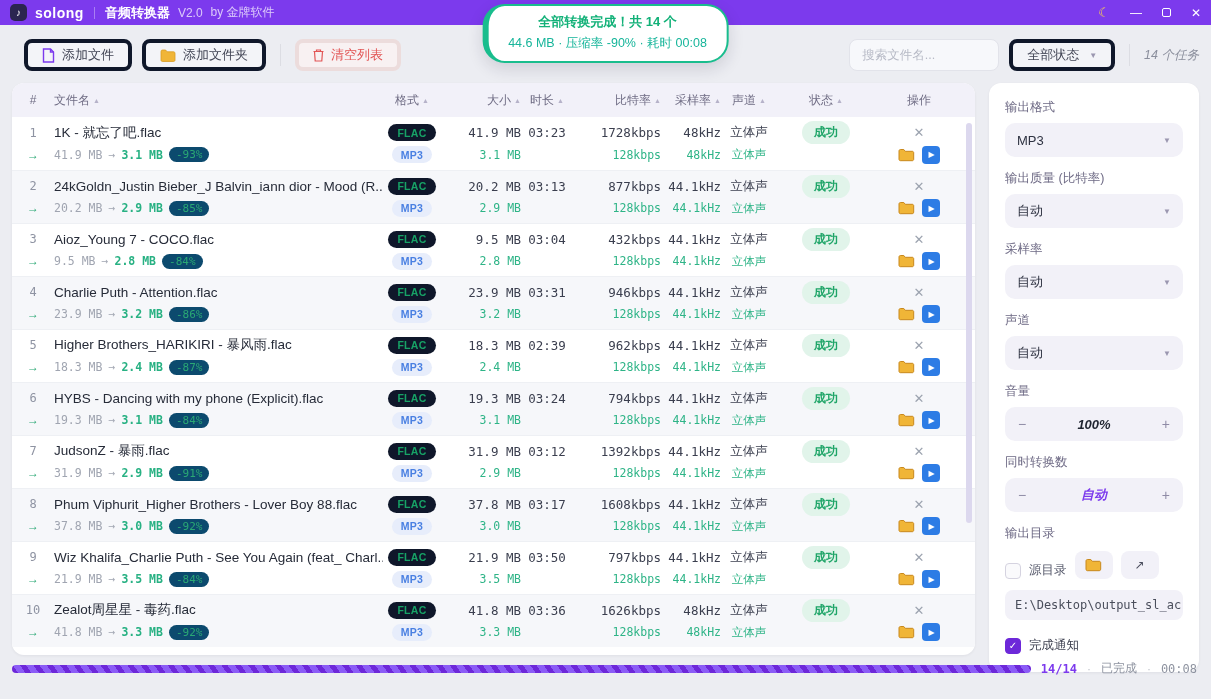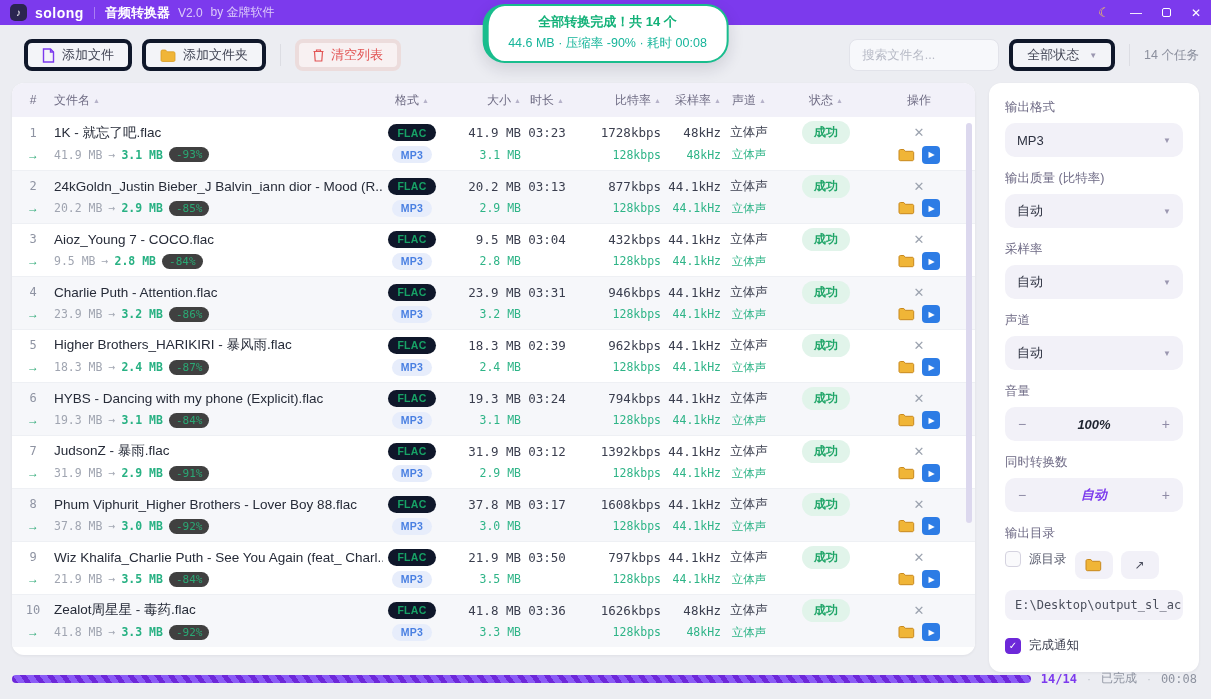--- a/index.html
+++ b/index.html
@@ -49,21 +49,21 @@
   .l1,.l2 { display:flex; align-items:center; min-height:18px; }
   
   .al-c .l1,.al-c .l2,.th.al-c { justify-content:center; }
   .al-r .l1,.al-r .l2,.th.al-r { justify-content:flex-end; }
   .idx { color:#8e93a2; font-size:12px; font-family:"DejaVu Sans Mono",monospace; }
   .subarrow { color:#2aa874; font-weight:bold; font-size:12px; }
   .fname { font-size:13.5px; color:#262b38; white-space:nowrap; overflow:hidden; }
   .sizeinfo { gap:6px; font-family:"DejaVu Sans Mono",monospace; font-size:11.5px; white-space:nowrap; }
   .srcsize,.szarrow { color:#a0a5b1; }
   .outsize { color:#28b183; font-weight:bold; }
-  .ratio { background:#404040; color:#2aa874; padding:1px 7px; border-radius:8px; font-size:11px; }
+  .ratio { background:#0c4a6e; color:#2aa874; padding:1px 7px; border-radius:8px; font-size:11px; }
   .badge { font-size:10.5px; font-weight:bold; padding:2.5px 9px; border-radius:9px; letter-spacing:.3px; }
   .badge-flac { background:#0f172a; color:#17a266; }
   .badge-mp3 { background:#e7edfb; color:#4a80e2; }
   .num { font-family:"DejaVu Sans Mono",monospace; font-size:12.5px; color:#3a3e4e; }
   .num2 { font-family:"DejaVu Sans Mono",monospace; font-size:11.5px; color:#2eb487; }
   .chan1 { font-size:12.5px; color:#3a3e4e; }
   .chan2 { font-size:11.5px; color:#2eb487; }
   .status-pill { background:#e1f4ea; color:#1fa568; font-size:12px; font-weight:bold; padding:3px 12px; border-radius:999px; }
   .xbtn { color:#9ca3af; font-size:13px; cursor:pointer; }
   .actline { gap:7px; }
@@ -74,31 +74,31 @@
   
   .sidebar { width:210px; padding:14px 16px 18px; display:flex; flex-direction:column; gap:7px; height:fit-content; }
   .sb-label { font-size:12.5px; color:#6e6a85; margin-top:6px; }
   .sb-label:first-child { margin-top:2px; }
   .select { height:34px; background:#f2f1f8; border-radius:10px; display:flex; align-items:center; padding:0 12px; font-size:13px; color:#2f3342; cursor:pointer; }
   .select .chev { margin-left:auto; }
   .stepper { height:34px; background:#f2f1f8; border-radius:10px; display:flex; align-items:center; justify-content:space-between; padding:0 13px; }
   .step-btn { color:#8f8ba6; font-size:14px; cursor:pointer; }
   .step-val { font-size:13px; font-weight:bold; color:#1f2430;font-style:italic; }
   .step-val.purple { color:#7c3aed; }
-  .dirrow { display:flex; align-items:flex-start; gap:8px; margin-top:2px; }
+  .dirrow { display:flex; align-items:flex-end; gap:8px; margin-top:2px; }
   .cbox { width:16px; height:16px; border:1.5px solid #d5d3e0; border-radius:4px; background:#fafafc; cursor:pointer; flex:none; }
   .cbox.checked { background:#6d28d9; border-color:#6d28d9; display:grid; place-items:center; color:#fff; font-size:10px; }
   .cb-label { font-size:12.5px; color:#55586a; }
   .sq-btn { width:38px; height:28px; background:#f2f1f8; border-radius:8px; display:grid; place-items:center; cursor:pointer; font-size:12px; color:#4b4e5e; }
   .pathbox { height:30px; background:#f2f1f8; border-radius:8px; display:flex; align-items:center; padding:0 10px; font-family:"DejaVu Sans Mono",monospace; font-size:12px; color:#4a4e5c; margin-top:4px; cursor:pointer; white-space:nowrap; overflow:hidden; }
   .notifyrow { display:flex; align-items:center; gap:8px; margin-top:10px; }
   .notify-label { font-size:12.5px; color:#3c3f4e; }
 
   
-  .footer { position:absolute; left:0; right:0; bottom:7px; height:27px; display:flex; align-items:center; padding:0 14px 0 12px; gap:10px; }
+  .footer { position:absolute; left:0; right:0; bottom:17px; height:27px; display:flex; align-items:center; padding:0 14px 0 12px; gap:10px; }
   .pbar { flex:1; height:8px; border-radius:4px; background:repeating-linear-gradient(55deg,#6d28d9 0 5px,#8b5cf6 5px 11px); }
   .f-progress { color:#7c3aed; font-weight:bold; font-size:12px; font-family:"DejaVu Sans Mono",monospace; }
   .f-sep { color:#c0c3cc; font-size:12px; }
   .f-status { color:#8e93a0; font-size:12px; }
   .f-time { color:#8e93a0; font-size:12px; font-family:"DejaVu Sans Mono",monospace; }
   svg { display:block; }
 </style>
 </head>
 <body>
 
@@ -153,21 +153,21 @@
       </span>
     <span>清空列表</span>
   </div>
   <div class="toolbar-spacer"></div>
   <input class="search" type="text" placeholder="搜索文件名..." style="">
   <div class="btn" style="gap:10px;">
     <span>全部状态</span>
     <span class="chev">▼</span>
   </div>
   <div class="vdiv"></div>
-  <span style="font-size:12.5px;color:#8b8f9d;">14 个任务</span>
+  <span style="font-size:12.5px;color:#8b8f9d;font-style:italic;">14 个任务</span>
 </div>
 
 <div class="main">
 
   <div class="card table-card">
     <div class="grid thead">
       <div class="th al-c">
           <span>#</span>
         </div>
       <div class="th">

